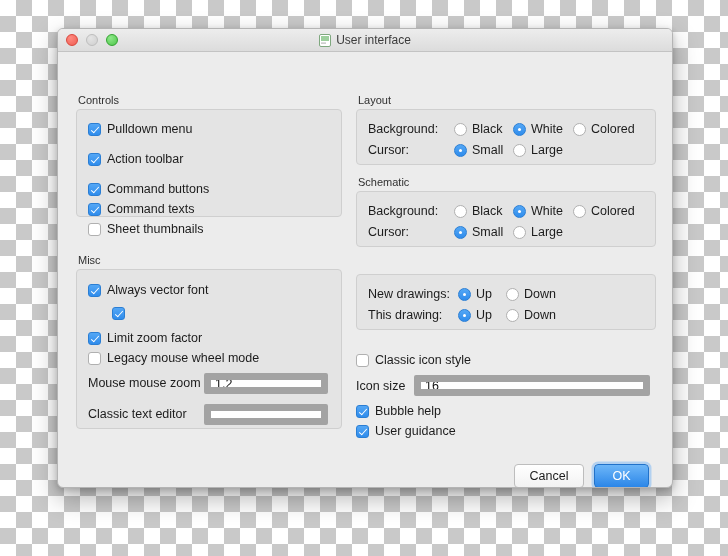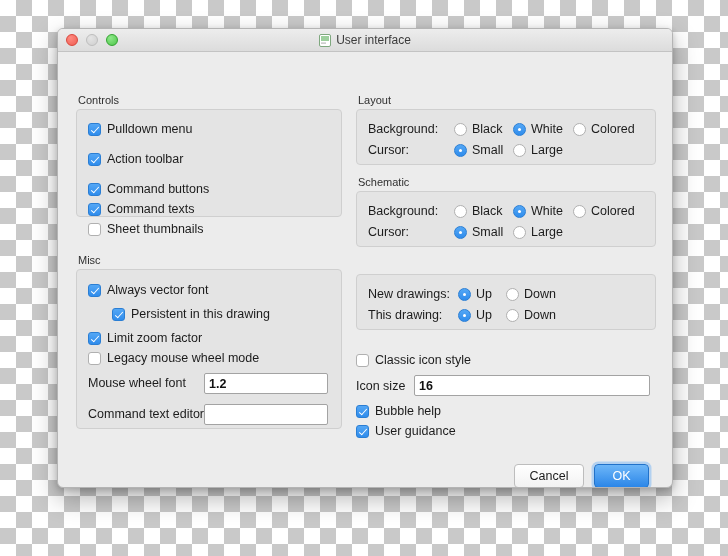--- a/index.html
+++ b/index.html
@@ -163,31 +163,30 @@
   }
   .field-label {
     font-size: 12.5px;
     color: #1c1c1c;
     white-space: nowrap;
   }
 
   
   .tf {
     background: #ffffff;
-    border: 1px solid #a3a3a3;
+    border: 7px solid #a3a3a3;
     border-radius: 2px;
     box-sizing: border-box;
     font-family: "Liberation Sans", sans-serif;
     font-size: 12.5px;
     color: #111111;
     padding: 0 4px;
     height: 21px;
     line-height: 19px;
     outline: none;
-    font-weight: bold;
   }
 
   
   .btn {
     position: absolute;
     height: 24px;
     border-radius: 4px;
     box-sizing: border-box;
     font-family: "Liberation Sans", sans-serif;
     font-size: 12.5px;
@@ -257,38 +256,37 @@
 
     <div class="group-label" style="left:20px; top:202px;">Misc</div>
     <div class="groupbox" style="left:18px; top:217px; width:266px; height:160px;"></div>
 
     <div class="row" style="left:30px; top:231px;">
       <span class="cb on"></span>
       <span class="lbl">Always vector font</span>
     </div>
     <div class="row" style="left:54px; top:255px;">
       <span class="cb on"></span>
-      <span class="lbl">Persistent in this drawing</span>
     </div>
     <div class="row" style="left:30px; top:279px;">
       <span class="cb on"></span>
       <span class="lbl">Limit zoom factor</span>
     </div>
     <div class="row" style="left:30px; top:299px;">
       <span class="cb off"></span>
       <span class="lbl">Legacy mouse wheel mode</span>
     </div>
 
     <div class="row" style="left:30px; top:324px;">
-      <span class="field-label">Mouse wheel font</span>
+      <span class="field-label">Mouse mouse zoom</span>
     </div>
     <input class="tf" style="position: absolute; left: 146px; top: 321px; width: 124px;" value="1.2">
 
     <div class="row" style="left:30px; top:355px;">
-      <span class="field-label">Command text editor</span>
+      <span class="field-label">Classic text editor</span>
     </div>
     <input class="tf" style="position: absolute; left: 146px; top: 352px; width: 124px;" value="">
 
     <div class="group-label" style="left:300px; top:42px;">Layout</div>
     <div class="groupbox" style="left:298px; top:57px; width:300px; height:56px;"></div>
 
     <div class="row" style="left:310px; top:70px;">
       <span class="field-label">Background:</span>
     </div>
     <div class="row" style="left:396px; top:70px;">

